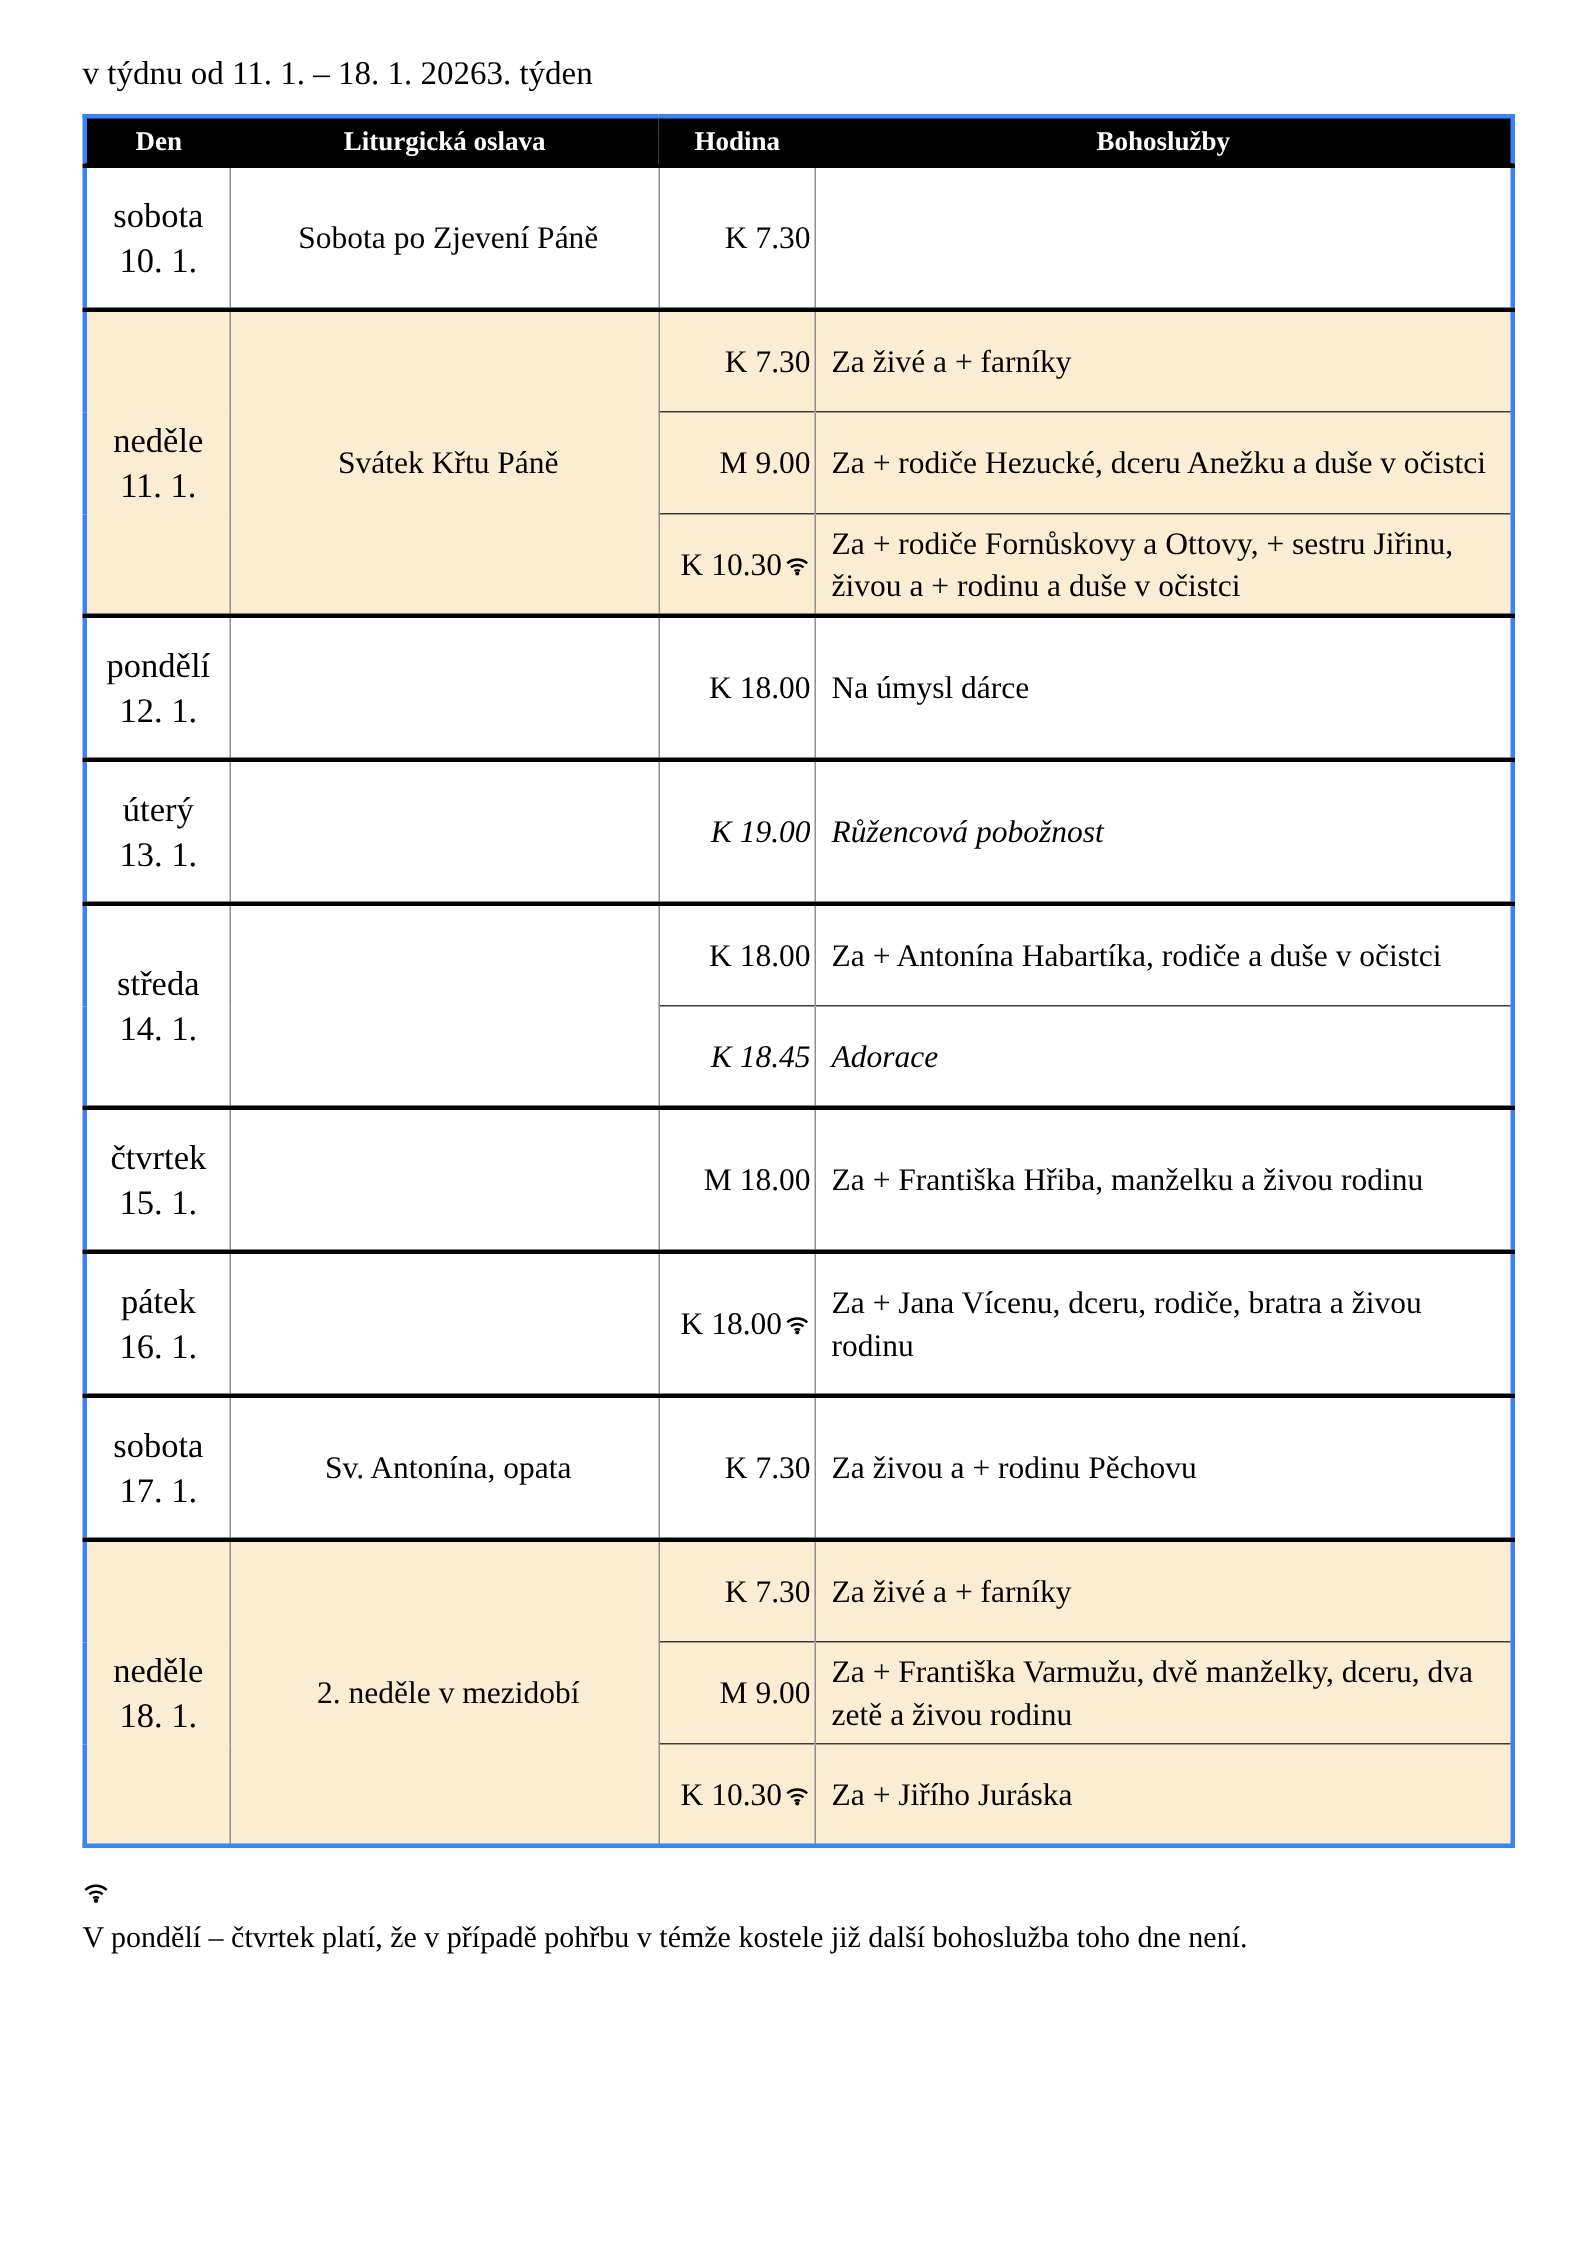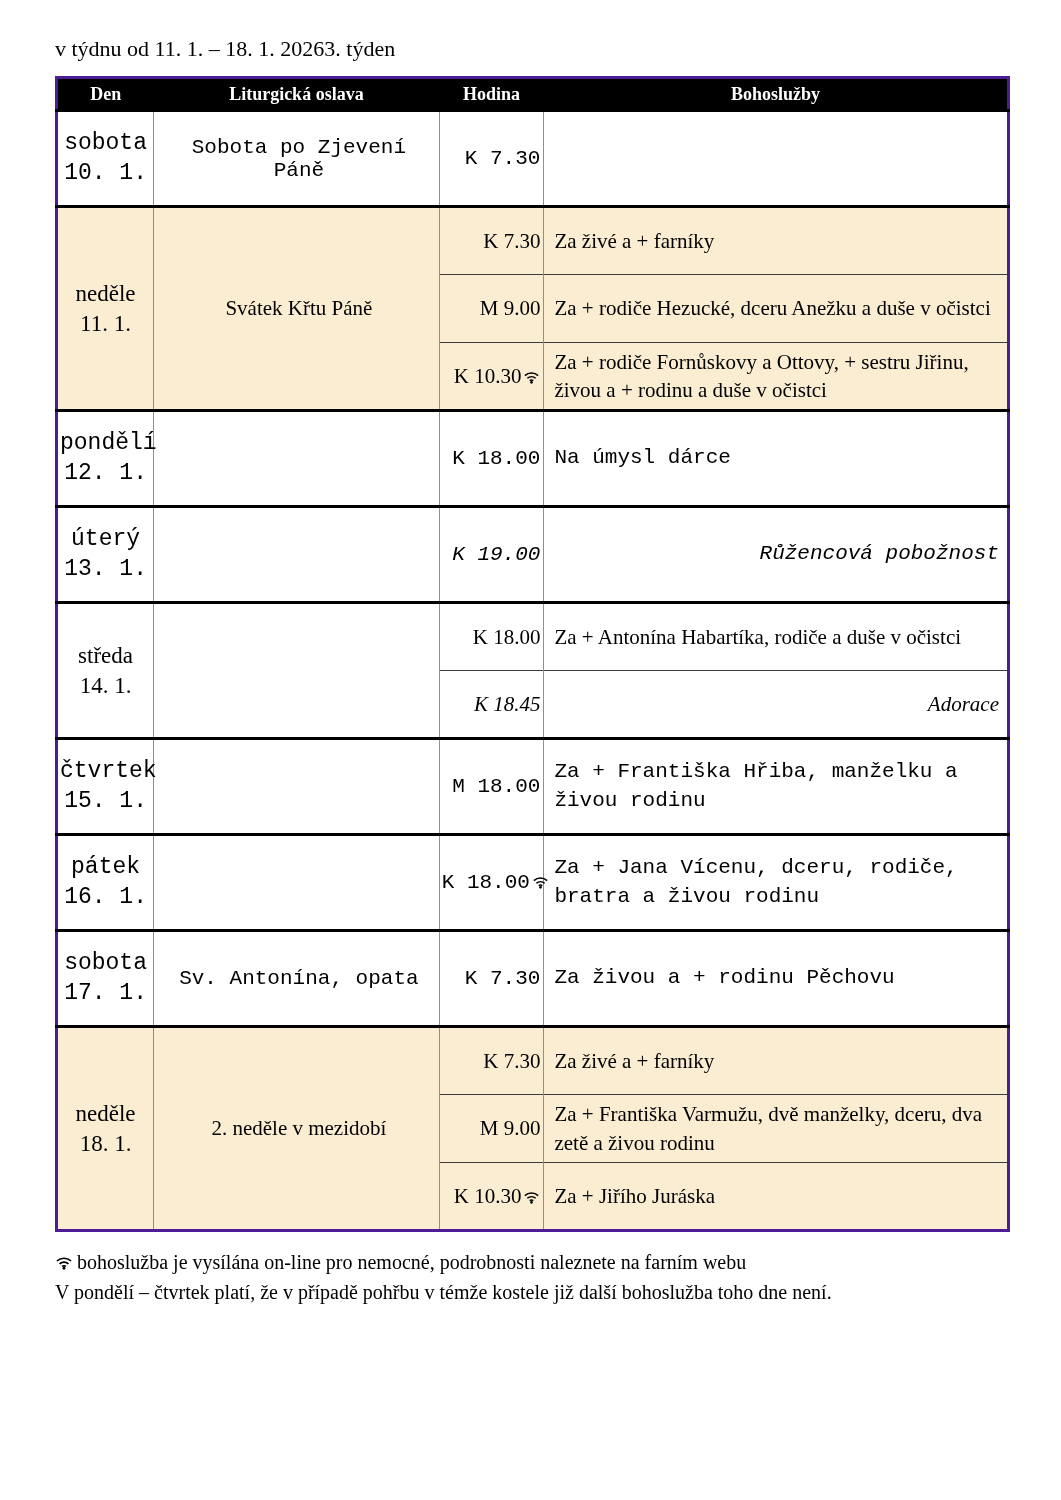--- a/index.html
+++ b/index.html
@@ -6,36 +6,36 @@
   body{
     width:1061px;height:1500px;background:#ffffff;color:#000;
     font-family:"Liberation Serif","DejaVu Serif",serif;
     -webkit-font-smoothing:antialiased;
   }
   .page{padding:36px 51px 0 55px;}
   .title{font-size:28px;font-weight:bold;margin:0 0 8px 0;letter-spacing:.2px;}
   .subtitle-row{display:flex;align-items:baseline;
     font-size:22px;margin:0 0 14px 0;}
   table.schedule{width:100%;border-collapse:collapse;table-layout:fixed;
-    border:3px solid #4c1d95;}
+    border:3px solid #3b82f6;}
   thead th{background:var(--hdr-bg,#000);color:var(--hdr-fg,#fff);
     font-size:18px;font-weight:bold;height:28px;padding:1px 0;text-align:center;}
   td{border:1px solid #8f8f8f;border-top:none;border-bottom:none;
     vertical-align:middle;background:#fff;}
   tr.sub td{border-top:1px solid #3c3c3c;}
   tr.block-start td{border-top:3px solid #000;}
   tr.hl td{background:var(--hl,#FAEDD2);}
-  tr.r-single{height:96px;font-family:Liberation Mono, monospace;}
+  tr.r-single{height:96px;}
   tr.r-sub{height:68px;}
   td.day{text-align:center;font-size:23px;line-height:1.3;padding:2px;}
   td.feast{font-size:21px;padding:2px 4px 2px 9px;text-align:center;}
   td.feast.bold{font-weight:normal;margin-top:38px;}
   td.time{text-align:right;padding:2px 3px 2px 2px;font-size:21px;white-space:nowrap;}
   td.intent{font-size:21px;line-height:1.35;padding:4px 8px 4px 10px;}
-  .it{font-style:italic;text-align:right;}
+  .it{font-style:italic;}
   .wifi{display:inline-block;margin-left:2px;vertical-align:-1px;line-height:0;}
   .footer{margin-top:16px;font-size:20px;line-height:1.48;}
   .footer p{margin:0;}
   .f1{font-style:italic;}
   .f2 .wifi{margin:0 4px 0 0;vertical-align:-1px;}
 </style>
 </head>
 <body>
 
 <div class="page">
@@ -180,17 +180,17 @@
         </tr>
       </tbody>
   </table>
 
   <div class="footer">
     <p class="f2"><span class="wifi"><svg viewBox="0 0 24 20" width="18" height="15" aria-hidden="true">
             <path d="M2.5 8a14 14 0 0 1 19 0" fill="none" stroke="#000" stroke-width="2.2"></path>
             <path d="M6 11.8a9 9 0 0 1 12 0" fill="none" stroke="#000" stroke-width="2.2"></path>
             <path d="M9.4 15.2a5 5 0 0 1 5.2 0" fill="none" stroke="#000" stroke-width="2.2"></path>
             <circle cx="12" cy="17.6" r="1.9" fill="#000"></circle>
-          </svg></span><span>bohoslužba je vysílána on-line pro nemocné, podrobnosti naleznete na farním webu</span></p>
+          </svg></span></p>
     <p class="f3">V pondělí – čtvrtek platí, že v případě pohřbu v témže kostele již další bohoslužba toho dne není.</p>
   </div>
 
 </div>
 
 </body></html>

